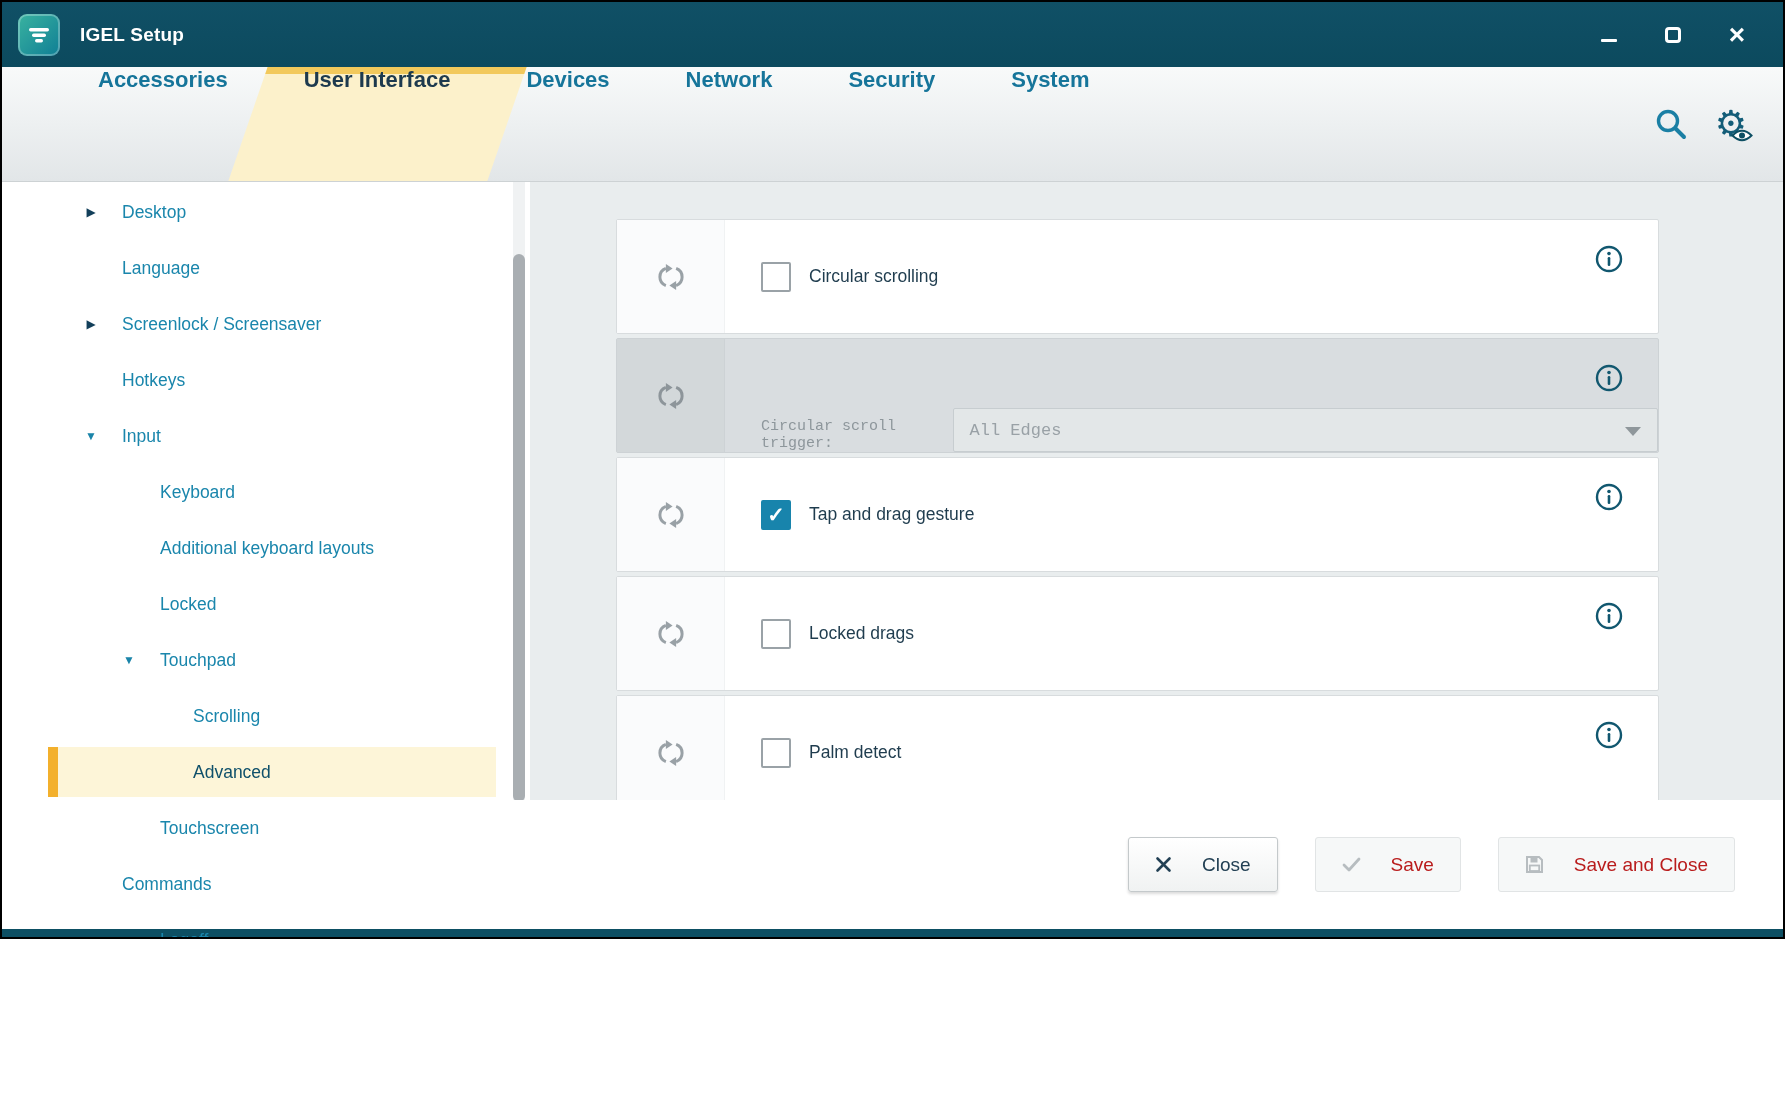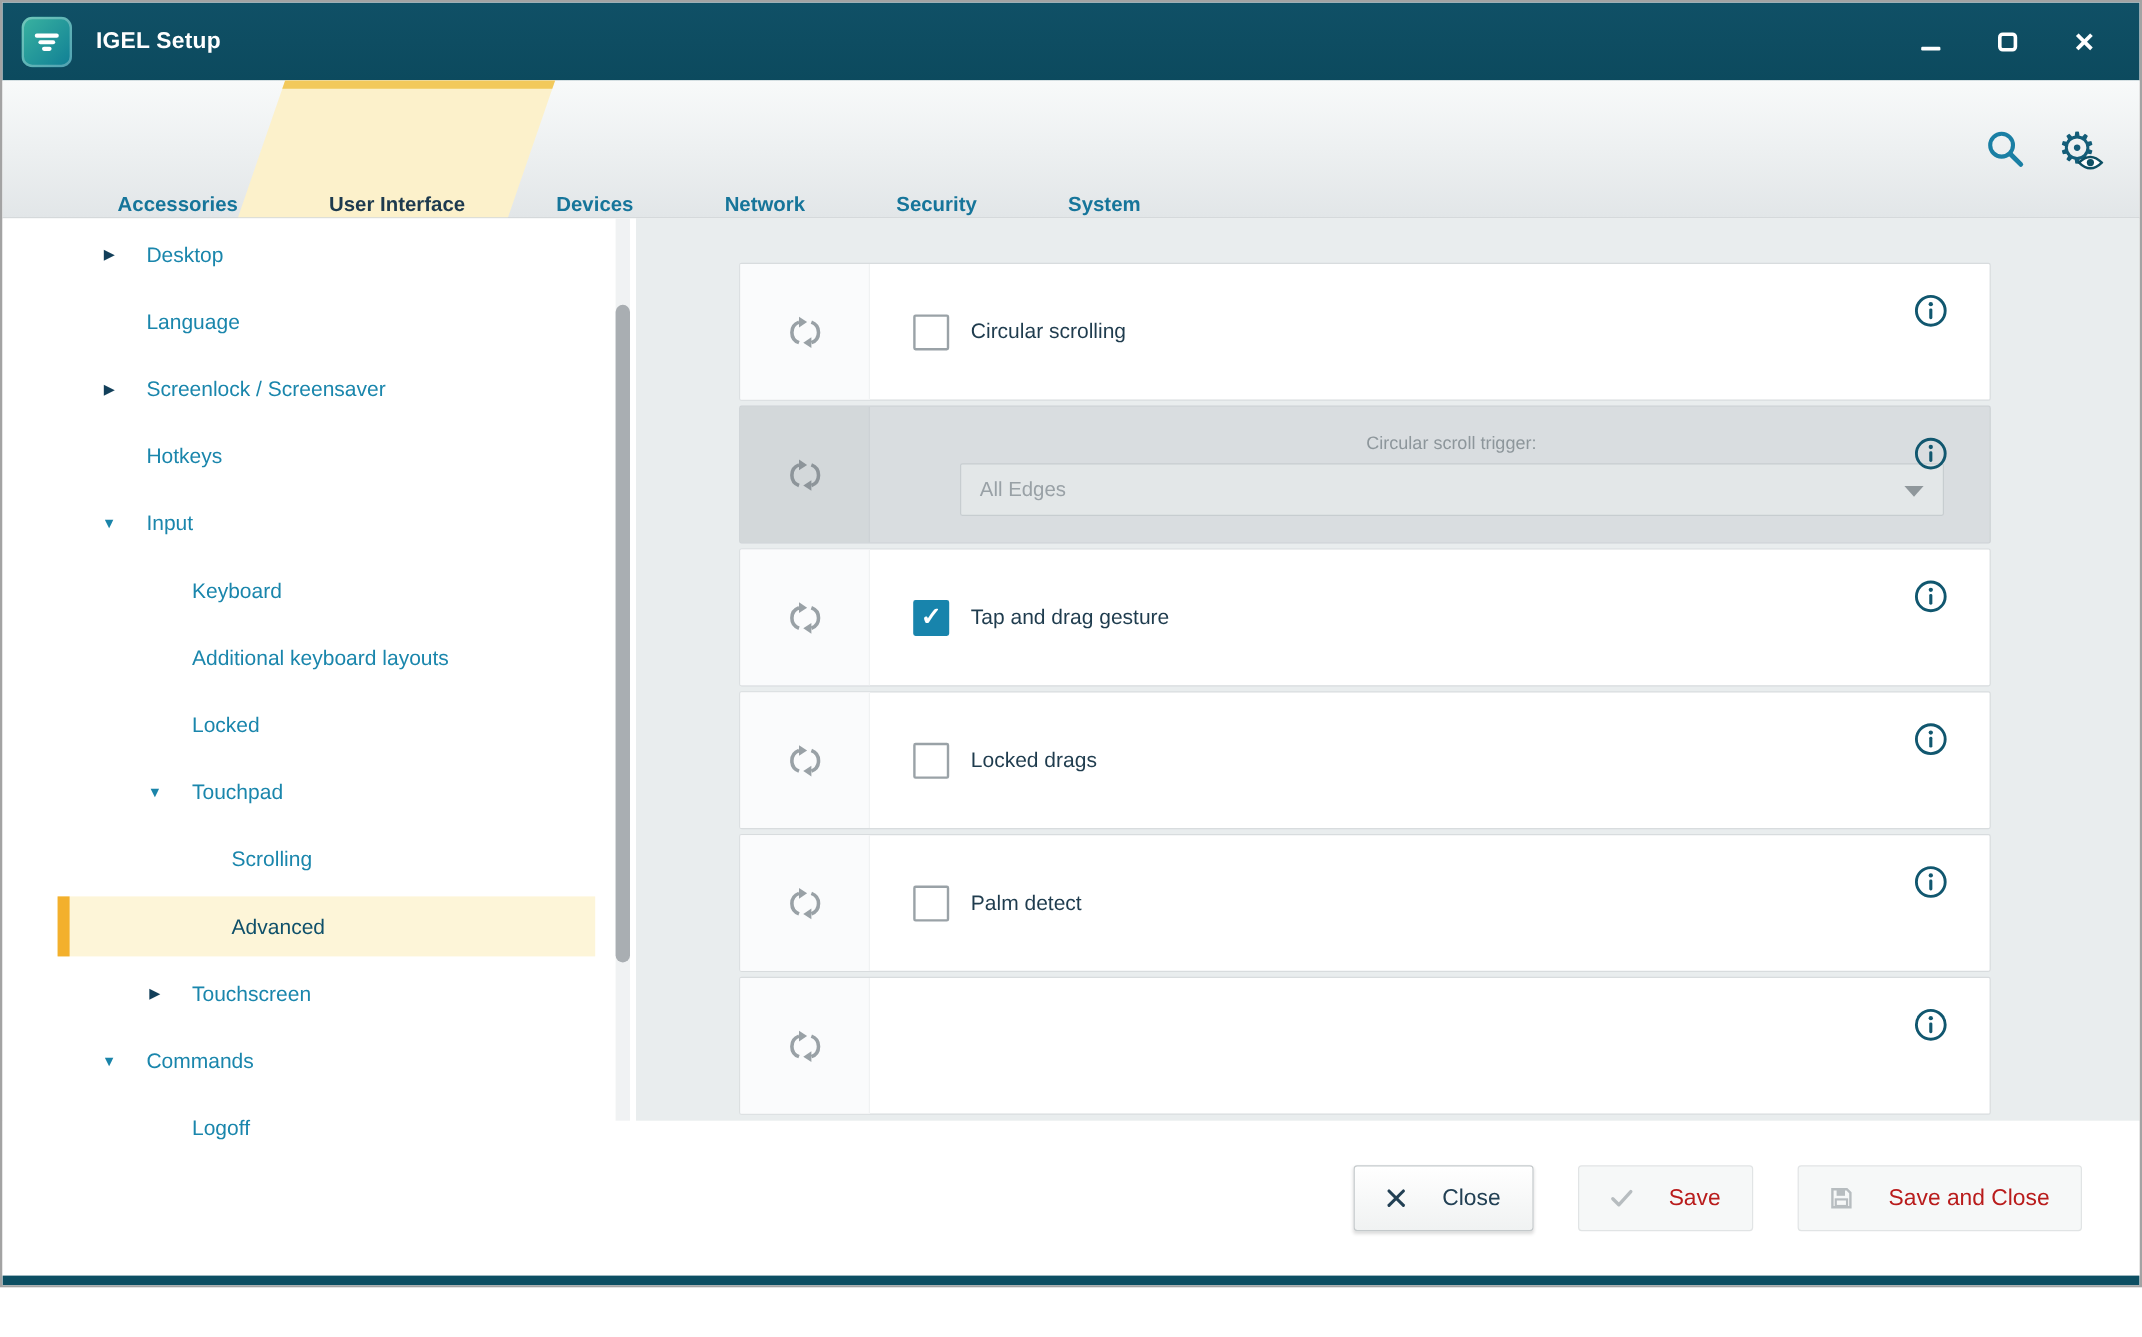--- a/index.html
+++ b/index.html
@@ -1,20 +1,20 @@
 <!DOCTYPE html>
 <html><head>
 <meta charset="utf-8">
 <style>
   * { box-sizing: border-box; margin: 0; padding: 0; }
   html,body { background:#ffffff; }
   .window {
-    position: relative; width: 1785px; height: 1073px;
+    position: relative; width: 1785px; height: 939px;
     font-family: "Liberation Sans", sans-serif;
-    background: #ffffff; border: 2px solid #a3a3a3; overflow: hidden;
+    background: #ffffff; border: 2px solid #000000; overflow: hidden;
   }
 
   
   .titlebar {
     position: absolute; top:0; left:0; right:0; height:65px;
     background: linear-gradient(#105066,#0c4a5e);
     display:flex; align-items:center; padding:0 16px;
   }
   .logo {
     width:42px; height:42px; border-radius:9px; margin-right:20px;
@@ -30,23 +30,23 @@
   .wc-close { font-size:28px; font-weight:bold; line-height:1; }
 
   
   .tabbar {
     position:absolute; top:65px; left:0; right:0; height:115px;
     background: linear-gradient(#f8fafa,#e2e6e8);
     border-bottom: 1px solid #cdd2d4;
     display:flex; align-items:center; padding-left:70px;
   }
   .tab {
-    position:relative; height:100%; display:flex; align-items:flex-end;
+    position:relative; height:100%; display:flex; align-items:flex-start;
     padding:0 26px; margin-right:24px;
-    font-size:17px; font-weight:bold; color:#16759a; cursor:pointer; white-space:nowrap;
+    font-size:22px; font-weight:bold; color:#16759a; cursor:pointer; white-space:nowrap;
   }
   .tab .tlabel { position:relative; z-index:1; }
   .tab.active { color:#1d3a4e; }
   .tab.active::before {
     content:""; position:absolute; top:0; bottom:0; left:-30px; right:-30px;
     background:#fcf1cb; border-top:7px solid #f2c95c;
     transform: skewX(-19deg); z-index:0;
   }
   .tab-actions { position:absolute; right:0; top:0; height:100%; display:flex; align-items:center; gap:26px; padding-right:36px; }
   .icon-btn { cursor:pointer; display:flex; align-items:center; justify-content:center; }
@@ -90,21 +90,21 @@
   .info { position:absolute; top:24px; right:34px; cursor:pointer; line-height:0; }
 
   .cb { width:30px; height:30px; flex:0 0 30px; border:2px solid #9aa2a7; border-radius:2px; background:#fff;
     display:flex; align-items:center; justify-content:center; cursor:pointer; }
   .cb.checked { background:#1884ac; border-color:#1884ac; }
   .cb .tick { color:#fff; font-size:21px; font-weight:bold; line-height:1; }
   .cb-label { margin-left:18px; font-size:17.5px; color:#1f3c4e; }
 
   .card.disabled { background:#d9dde0; border-color:#cdd2d5; }
   .card.disabled .resetcol { background:#d3d8da; border-right-color:#cdd2d5; cursor:default; }
-  .body-col { flex-direction:column; align-items:center; justify-content:center; gap:8px; }
+  .body-col { align-items:flex-end; justify-content:center; gap:8px;font-family:Liberation Mono, monospace; }
   .sel-label { font-size:15px; color:#8d969b; }
   .fakeselect {
     height:44px; width:calc(100% - 77px); position:relative;
     background:#e3e7e8; border:1px solid #c7cdd0; border-radius:2px;
     display:flex; align-items:center; padding:0 40px 0 16px;
     color:#99a1a6; font-size:17px;
   }
   .sel-arrow {
     position:absolute; right:16px; top:18px; width:0; height:0;
     border-left:8px solid transparent; border-right:8px solid transparent;

